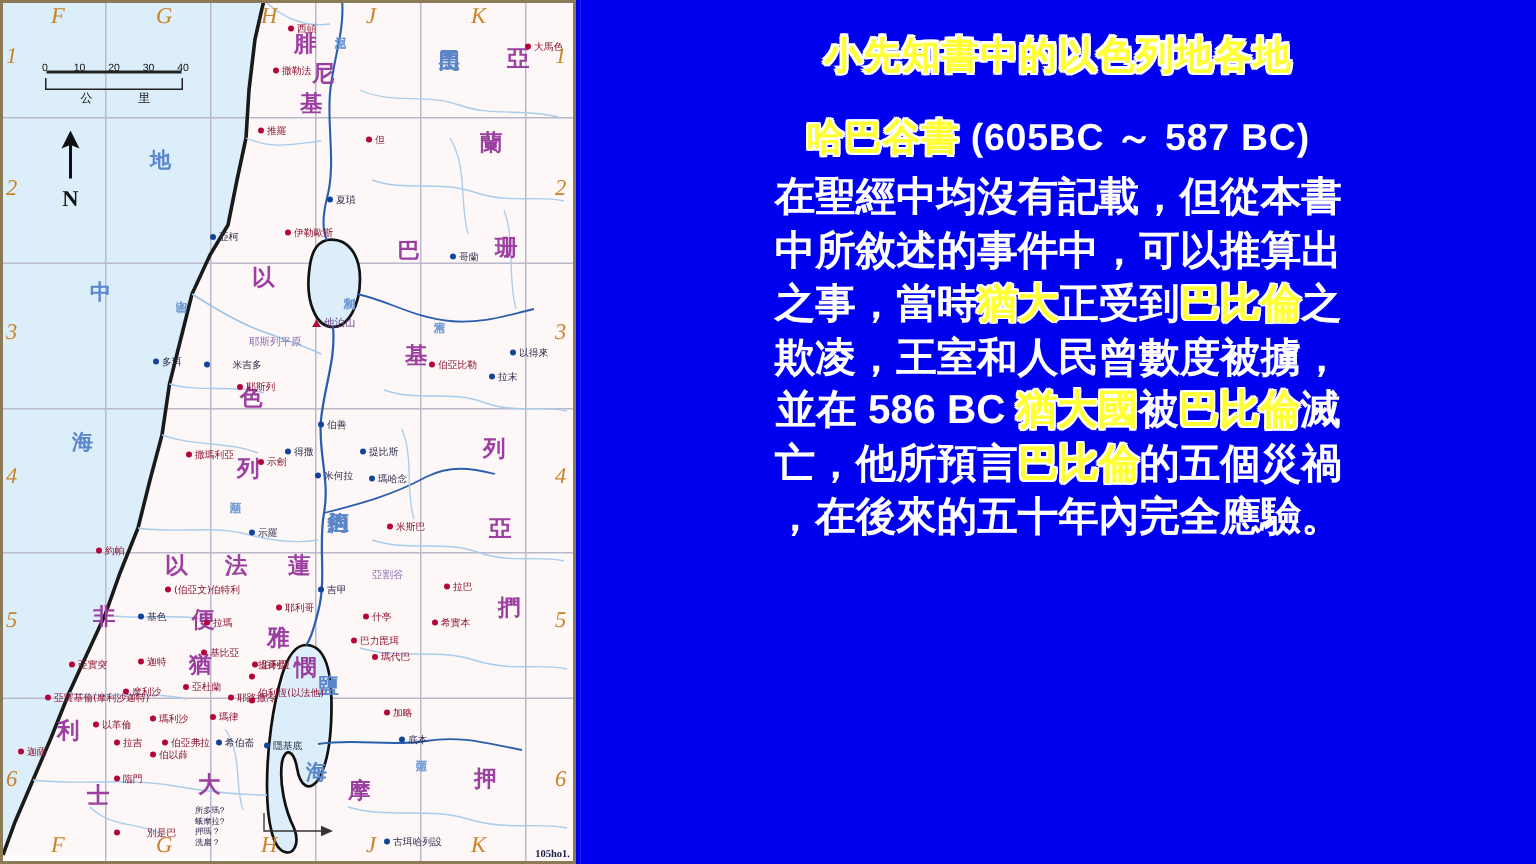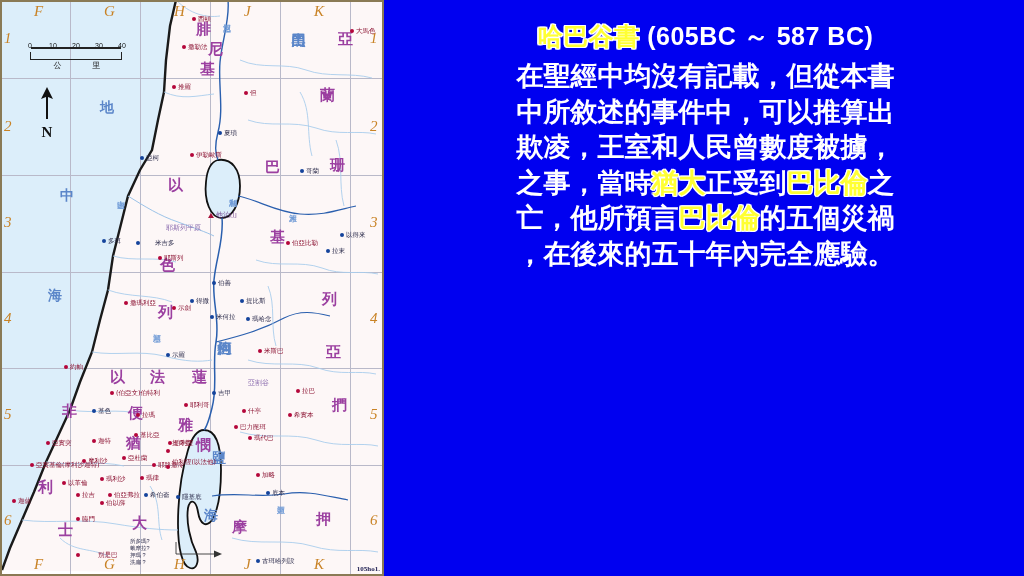--- a/index.html
+++ b/index.html
@@ -436,26 +436,28 @@
       <svg width="58" height="24" style="position:absolute;left:44px;top:2px;">
         <path d="M2,2 L2,14 L40,14" fill="none" stroke="#333" stroke-width="0.9"></path>
         <polygon points="40,10.5 48,14 40,17.5" fill="#333"></polygon>
       </svg>
     </div>
 
     <div id="watermark">105ho1.</div>
   </div>
 
   <div id="text-panel">
+    <div class="ttl">小先知書中的以色列地各地</div>
     <div class="subttl">
       <span class="y">哈巴谷書</span><span class="w"> (605BC ～ 587 BC)</span>
     </div>
     <div id="body-text">
         <span class="ln"><span>在聖經中均沒有記載，但從本書</span></span>
         <span class="ln"><span>中所敘述的事件中，可以推算出</span></span>
+        <span class="ln"><span>之事，當時</span><span class="hl">猶大</span><span>正受到</span><span class="hl">巴比倫</span><span>之</span></span>
         <span class="ln"><span>欺凌，王室和人民曾數度被擄，</span></span>
-        <span class="ln"><span>之事，當時</span><span class="hl">猶大</span><span>正受到</span><span class="hl">巴比倫</span><span>之</span></span>
+        <span class="ln"><span>並在 586 BC </span><span class="hl">猶大國</span><span>被</span><span class="hl">巴比倫</span><span>滅</span></span>
         <span class="ln"><span>亡，他所預言</span><span class="hl">巴比倫</span><span>的五個災禍</span></span>
         <span class="ln"><span>，在後來的五十年內完全應驗。</span></span>
       </div>
   </div>
 
 </div>
 
 </body></html>

